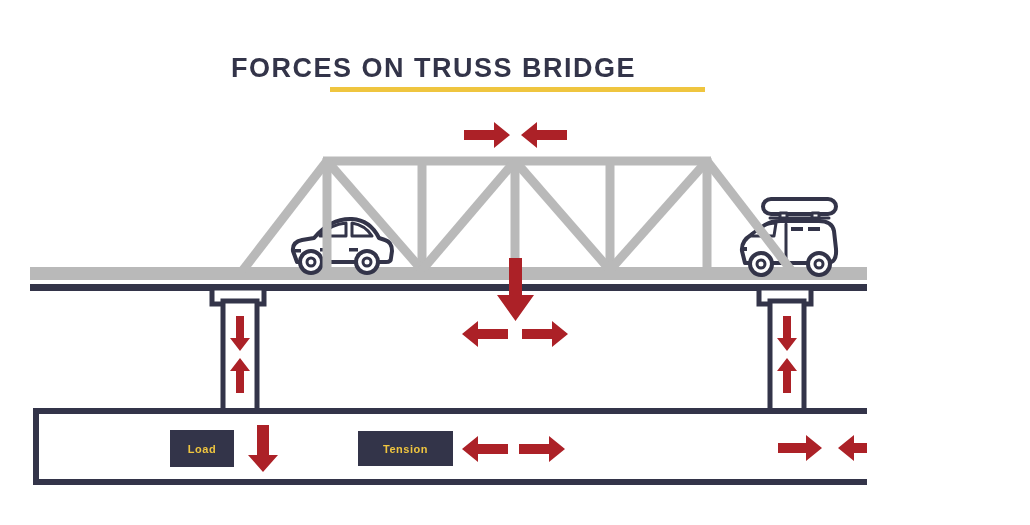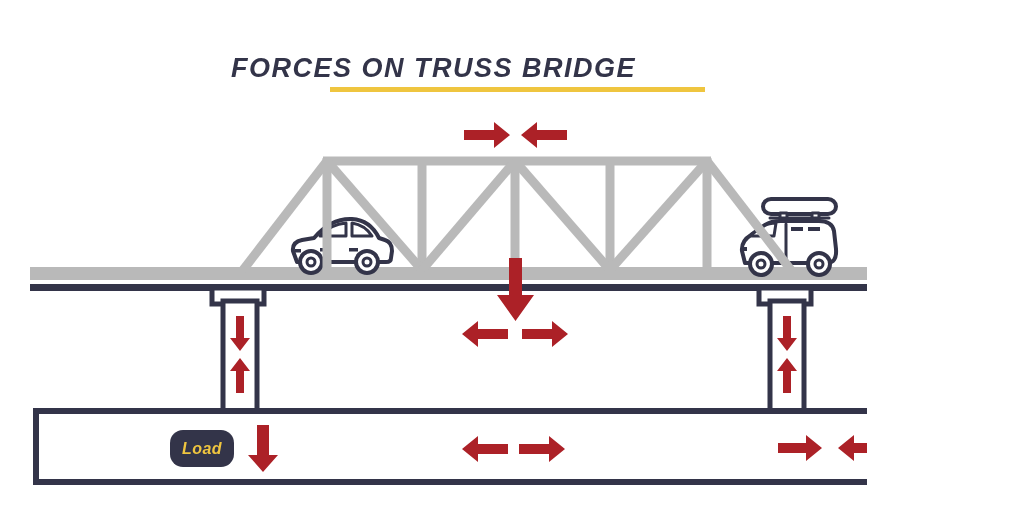--- a/index.html
+++ b/index.html
@@ -1,21 +1,21 @@
 <!DOCTYPE html>
 <html style="--navy: #333449; --red: #AC2127; --yellow: #EFC53F; --gray: #B9B9B9; --white: #FFFFFF;"><head>
 <meta charset="utf-8">
 <style>
   :root{
     --navy:#333449; --red:#AC2127; --yellow:#EFC53F; --gray:#B9B9B9; --white:#FFFFFF;
   }
   html,body{margin:0;padding:0;background:#fff;}
   .canvas{
     position:relative;width:867px;height:525px;background:var(--white,#fff);
-    overflow:hidden;font-family:"Liberation Sans",sans-serif;font-style:italic;
+    overflow:hidden;font-family:"Liberation Sans",sans-serif;
   }
   .title{
     position:absolute;left:0;right:0;top:53px;text-align:center;
     font-size:27px;font-weight:bold;letter-spacing:1.5px;color:var(--navy,#333449);
   }
   .title-underline{
     position:absolute;left:330px;top:87px;width:375px;height:5px;
     background:var(--yellow,#EFC53F);
   }
   svg{position:absolute;left:0;top:0;}
@@ -24,21 +24,21 @@
   .road-dark{fill:var(--navy,#333449);}
   .pier{fill:#fff;stroke:var(--navy,#333449);stroke-width:5;}
   .panel{fill:#fff;stroke:var(--navy,#333449);stroke-width:6;}
   .arrow{fill:var(--red,#AC2127);stroke:none;}
   .veh{stroke:var(--navy,#333449);stroke-width:4;fill:#fff;stroke-linejoin:round;stroke-linecap:round;}
   .veh-thin{stroke:var(--navy,#333449);stroke-width:3;fill:#fff;stroke-linejoin:round;stroke-linecap:round;}
   .veh-fill{fill:var(--navy,#333449);stroke:none;}
   .label-box{
     position:absolute;display:flex;align-items:center;justify-content:center;
     background:var(--navy,#333449);color:var(--yellow,#EFC53F);
-    font-weight:bold;font-size:16px;letter-spacing:0.5px;z-index:3;border-radius:13px;
+    font-weight:bold;font-size:11px;letter-spacing:0.5px;z-index:3;
   }
   .label-load{left:170px;top:430px;width:64px;height:37px;}
   .label-tension{left:358px;top:431px;width:95px;height:35px;}
   .label-compression{left:630px;top:431px;width:140px;height:34px;}
 </style>
 </head>
 <body>
 
 <div class="canvas">
 
@@ -133,14 +133,15 @@
       <polygon class="arrow" points="462,449 478,436 478,444 508,444 508,454 478,454 478,462"></polygon>
       <polygon class="arrow" points="565,449 549,436 549,444 519,444 519,454 549,454 549,462"></polygon>
     </g>
     <g>
       <polygon class="arrow" points="822,448 806,435 806,443 778,443 778,453 806,453 806,461"></polygon>
       <polygon class="arrow" points="838,448 854,435 854,443 882,443 882,453 854,453 854,461"></polygon>
     </g>
   </svg>
 
   <div class="label-box label-load">Load</div>
+  <div class="label-box label-tension">Tension</div>
 
 </div>
 
 </body></html>

